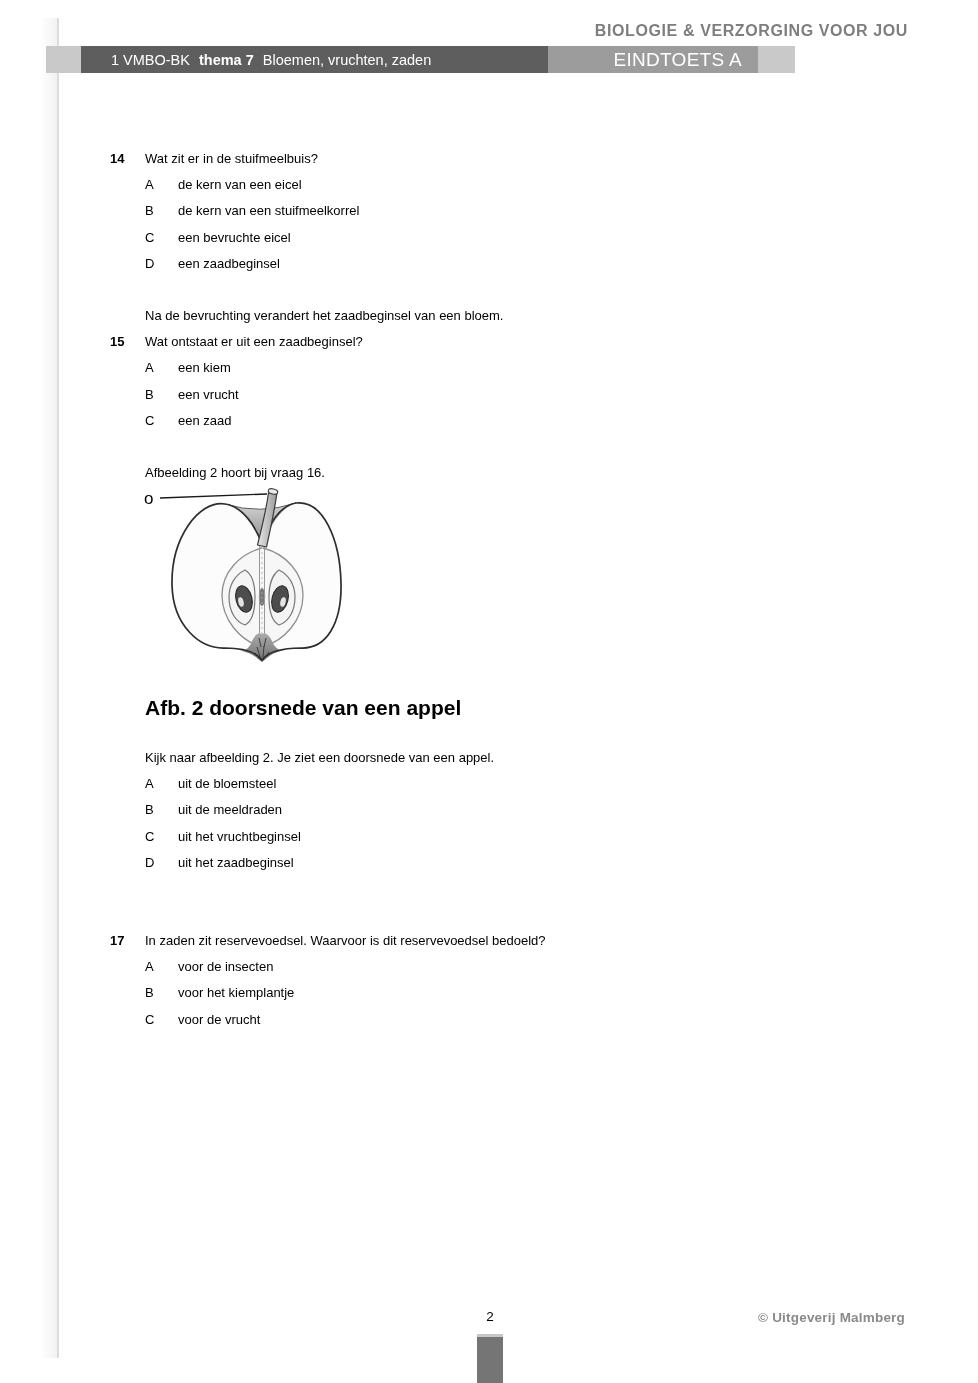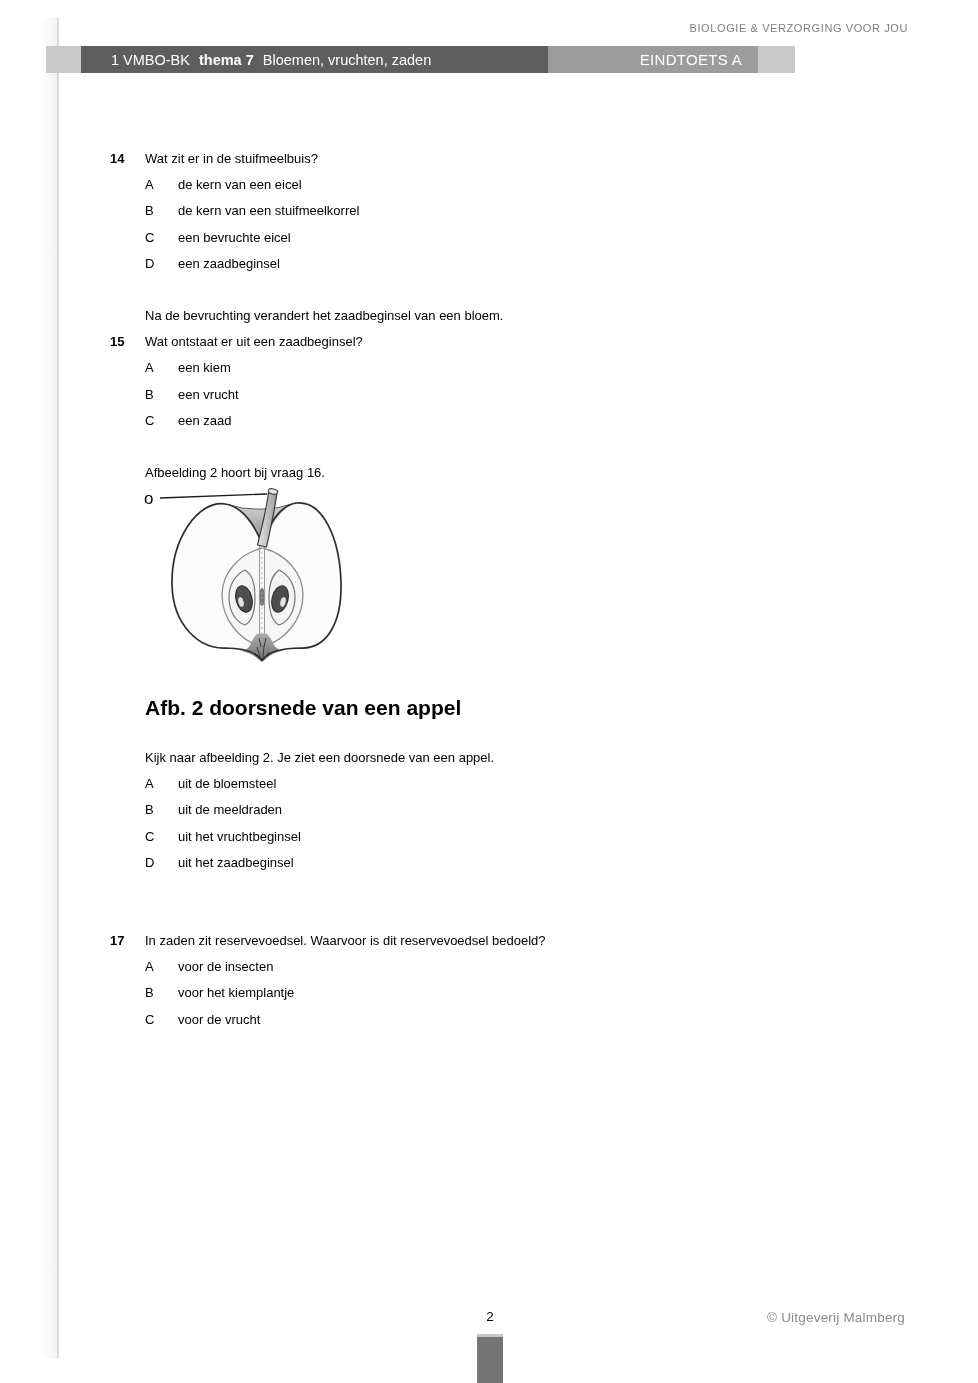--- a/index.html
+++ b/index.html
@@ -7,48 +7,48 @@
     width:978px; height:1383px; position:relative; overflow:hidden;
     background:#ffffff; color:#000;
     font-family:"Liberation Sans", sans-serif;
   }
   
   .vshade { position:absolute; left:41px; top:18px; width:16px; height:1340px;
     background:linear-gradient(to right, rgba(120,120,120,0), rgba(120,120,120,0.10)); }
   .vline  { position:absolute; left:57px; top:18px; width:2px; height:1340px; background:#dcdcdc; }
 
   
-  .brand { position:absolute; top:22px; right:70px; font-size:11px; font-weight:normal;
+  .brand { position:absolute; top:22px; right:70px; font-size:16px; font-weight:bold;
            letter-spacing:0.6px;padding-left:36px; }
   .bar { position:absolute; top:46px; left:23px; width:749px; height:27px; display:flex;padding-left:23px; }
   .bar-light-l { width:35px; }
   .bar-light-r { width:37px; }
   .bar-dark { width:467px; color:#fff; display:flex; align-items:center;
               padding-left:30px; box-sizing:border-box; font-size:14.5px; white-space:nowrap; }
   .bar-dark .theme { font-weight:bold; margin:0 9px; }
   .bar-mid  { flex:1; color:#fff; display:flex; align-items:center; justify-content:flex-end;
-              padding-right:16px; box-sizing:border-box; font-size:15px; letter-spacing:0.3px; }
+              padding-right:16px; box-sizing:border-box; font-size:19px; letter-spacing:0.3px; }
 
   
   .block { position:absolute; left:110px; font-size:13px; line-height:26.2px; white-space:nowrap; }
   .qrow  { display:flex; }
   .qnum  { width:35px; flex:none; font-weight:bold; }
   .intro { margin-left:35px; }
   .opt   { display:flex; margin-left:35px; }
   .optL  { width:33px; flex:none; }
 
   .caption { position:absolute; left:145px; top:696px; font-size:21px; font-weight:bold; }
 
   .figure { position:absolute; left:140px; top:481px; }
 
   
   .pagenum   { position:absolute; left:476px; top:1309px; width:28px; text-align:center; font-size:13.5px; }
   .tab       { position:absolute; left:477px; top:1334px; width:26px; height:49px;
                border-top:3px solid #c8c8c8; box-sizing:border-box; }
-  .copyright { position:absolute; top:1310px; right:73px; font-size:13.5px; font-weight:normal;
+  .copyright { position:absolute; top:1310px; right:73px; font-size:13.5px; font-weight:bold;
                letter-spacing:0.2px; }
 </style>
 </head>
 <body>
 
 <div class="vshade"></div>
 <div class="vline"></div>
 
 <div class="brand" style="color: rgb(126, 126, 126);">BIOLOGIE &amp; VERZORGING VOOR JOU</div>
 

